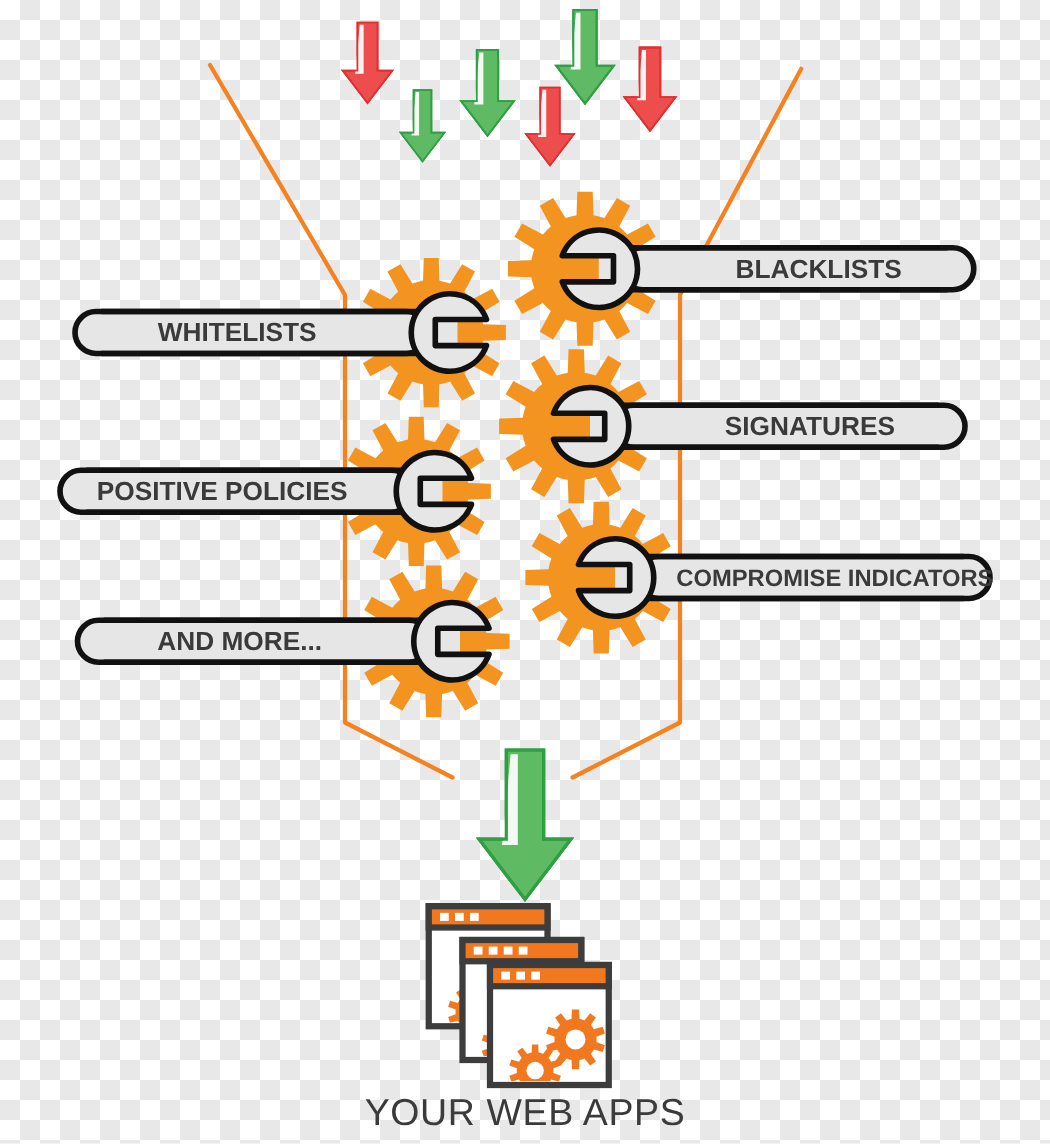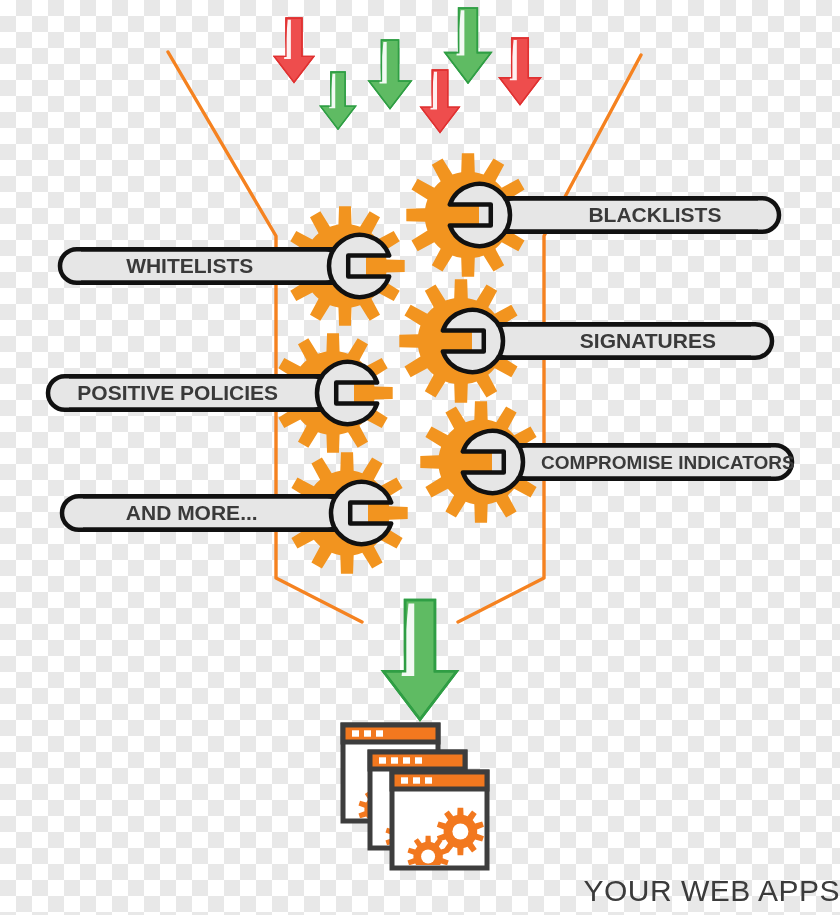--- a/index.html
+++ b/index.html
@@ -28,21 +28,21 @@
     position: absolute;
     left: 0; top: 0;
     width: 840px;
     height: 915px;
   }
   .caption {
     position: absolute;
     left: 0;
     right: 0;
     top: 874px;
-    text-align: right;
+    text-align: center;
     font-size: 30px;
     letter-spacing: 0.5px;
     color: #3b3b3b;
     font-family: "Liberation Sans", sans-serif;
     font-weight: 400;
   }
   .lbl-text {
     font-family: "Liberation Sans", sans-serif;
     font-weight: 700;
     fill: #3a3a3a;

